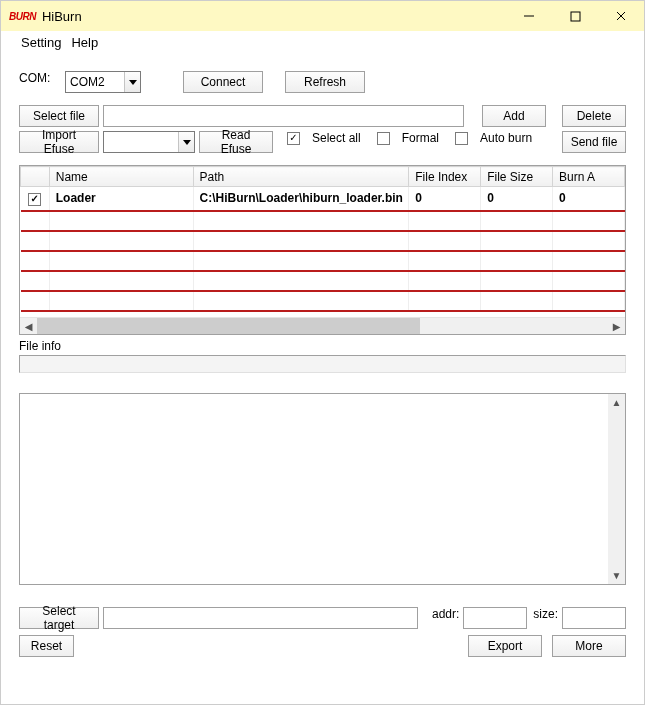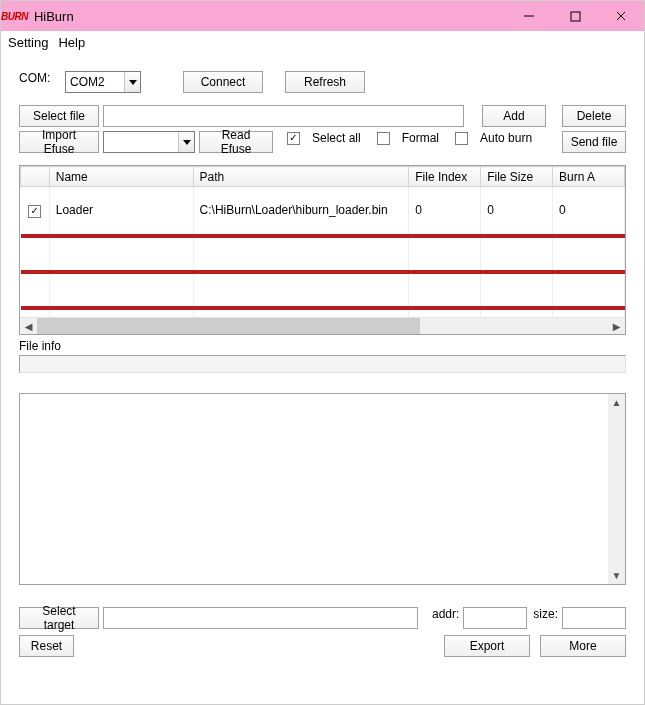--- a/index.html
+++ b/index.html
@@ -9,21 +9,22 @@
     background: #fff;
     width: 645px;
     height: 705px;
     overflow: hidden;
     border: 1px solid #ccc;
   }
   .titlebar {
     height: 30px;
     display: flex;
     align-items: center;
-    background: #f9a8d4;
+    padding-left: 8px;
+    background: #fef9c3;
   }
   .titlebar .logo {
     color: #d40000;
     font-style: italic;
     font-weight: bold;
     font-size: 10px;
     margin-right: 6px;
     letter-spacing: -0.5px;
   }
   .titlebar .title {
@@ -40,21 +41,21 @@
     justify-content: center;
     font-size: 12px;
     color: #000;
     cursor: default;
   }
   .winbtn svg { stroke: #000; stroke-width: 1; fill: none; }
   .menubar {
     height: 22px;
     display: flex;
     align-items: center;
-    padding-left: 7px;
+    padding-left: 20px;
     background: #fff;
     gap: 10px;
     font-size: 13px;
   }
   .menubar span { cursor: default; }
   .client {
     padding: 18px 18px 12px 18px;
   }
 
   .row { display: flex; align-items: flex-start; }
@@ -147,26 +148,27 @@
     height: 20px;
     font-weight: normal;
     text-align: left;
     padding: 0 6px;
     font-size: 12px;
     white-space: nowrap;
     overflow: hidden;
   }
   table.grid td {
     border-right: 1px solid #eee;
-    border-bottom: 4px solid #b91c1c;
+    border-bottom: 2px solid #b91c1c;
     height: 20px;
-    padding: 16px 6px;
+    padding: 4px 6px;
     font-size: 12px;
     white-space: nowrap;
     overflow: hidden;
+    font-weight: bold;
   }
   .hscroll {
     position: absolute;
     left: 0; right: 0; bottom: 0;
     height: 17px;
     background: #f0f0f0;
     display: flex;
     align-items: center;
     border-top: 1px solid #e4e4e4;
   }
@@ -208,21 +210,21 @@
     display: flex;
     flex-direction: column;
   }
   .logbox .vscroll .arrow {
     height: 17px;
     display: flex; align-items: center; justify-content: center;
     font-size: 10px; color: #555;
   }
   .logbox .vscroll .track { flex: 1; }
 
-  .bottom .btn { width: 86px; }
+  .bottom .btn { width: 74px; }
 </style>
 </head>
 <body>
 
 <div class="titlebar">
   <span class="logo">BURN</span>
   <span class="title">HiBurn</span>
   <span class="spacer"></span>
   <div class="winbtns">
     <div class="winbtn">

